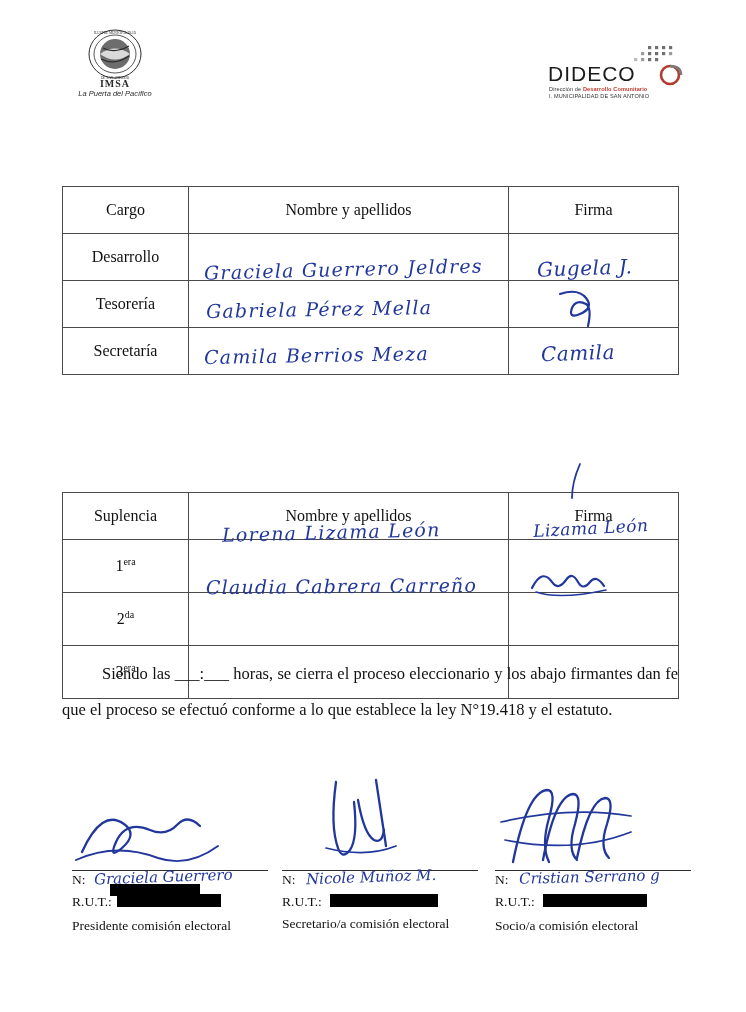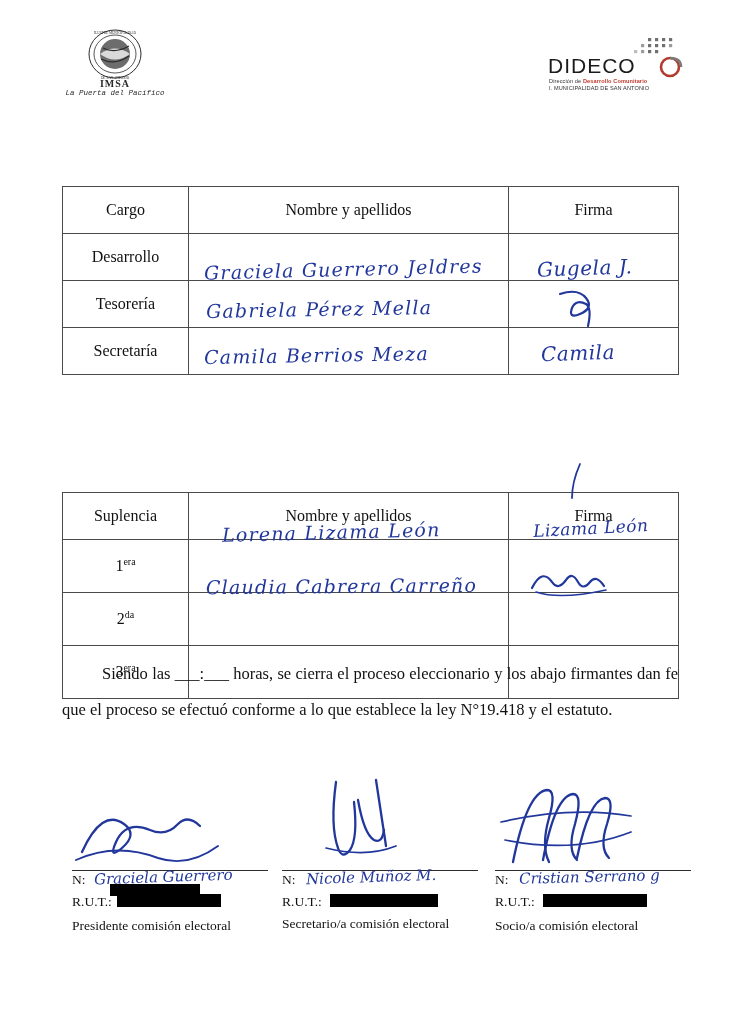--- a/index.html
+++ b/index.html
@@ -51,29 +51,29 @@
     font-size: 10px;
     font-weight: bold;
     letter-spacing: 1px;
     color: #2a2a2a;
   }
   .logo-imsa .imsa-sub {
     position: absolute;
     left: 0;
     right: 0;
     top: 63px;
-    font-family: Liberation Mono, monospace;
+    font-family: Liberation Sans, sans-serif;
     font-size: 7.5px;
     font-style: italic;
     color: #2a2a2a;
   }
   .logo-dideco {
     position: absolute;
     right: 58px;
-    top: 12px;
+    top: 20px;
     width: 140px;
     height: 64px;
     text-align: left;
   }
   .logo-dideco .dots {
     position: absolute;
     right: 6px;
     top: 0;
     width: 56px;
     height: 18px;

